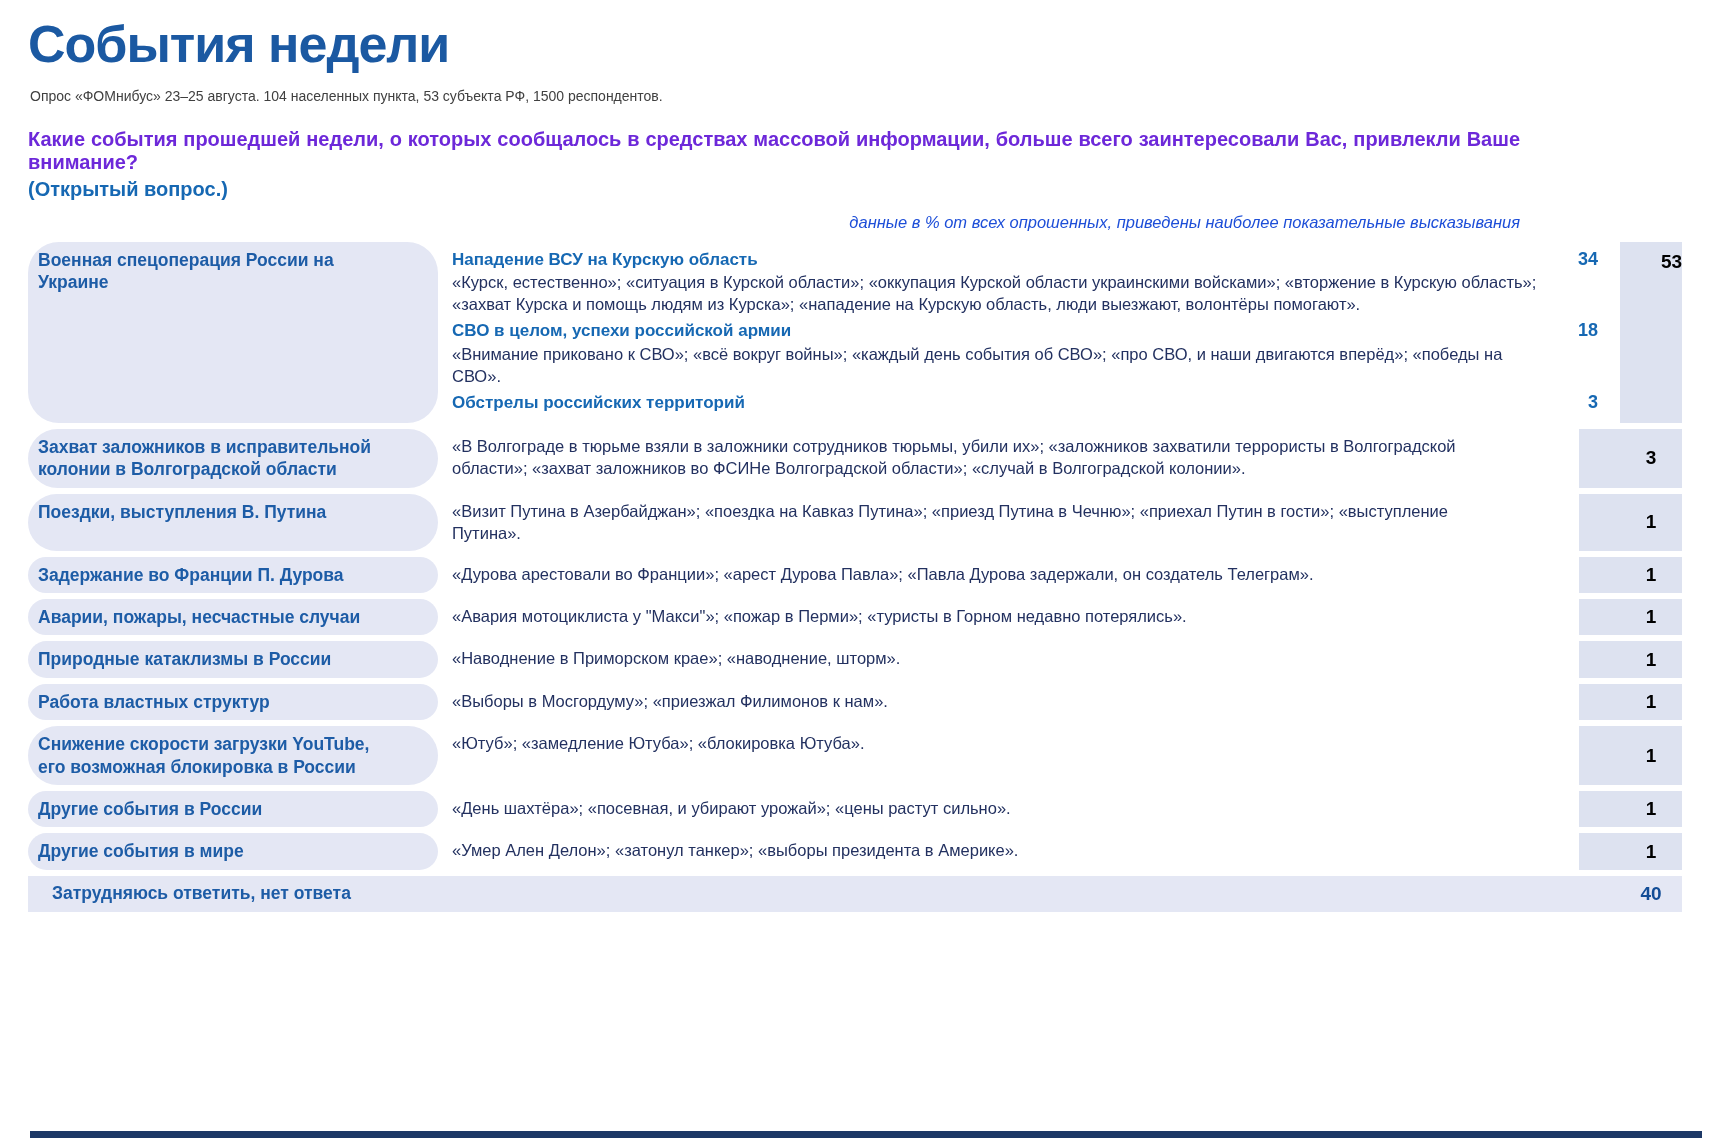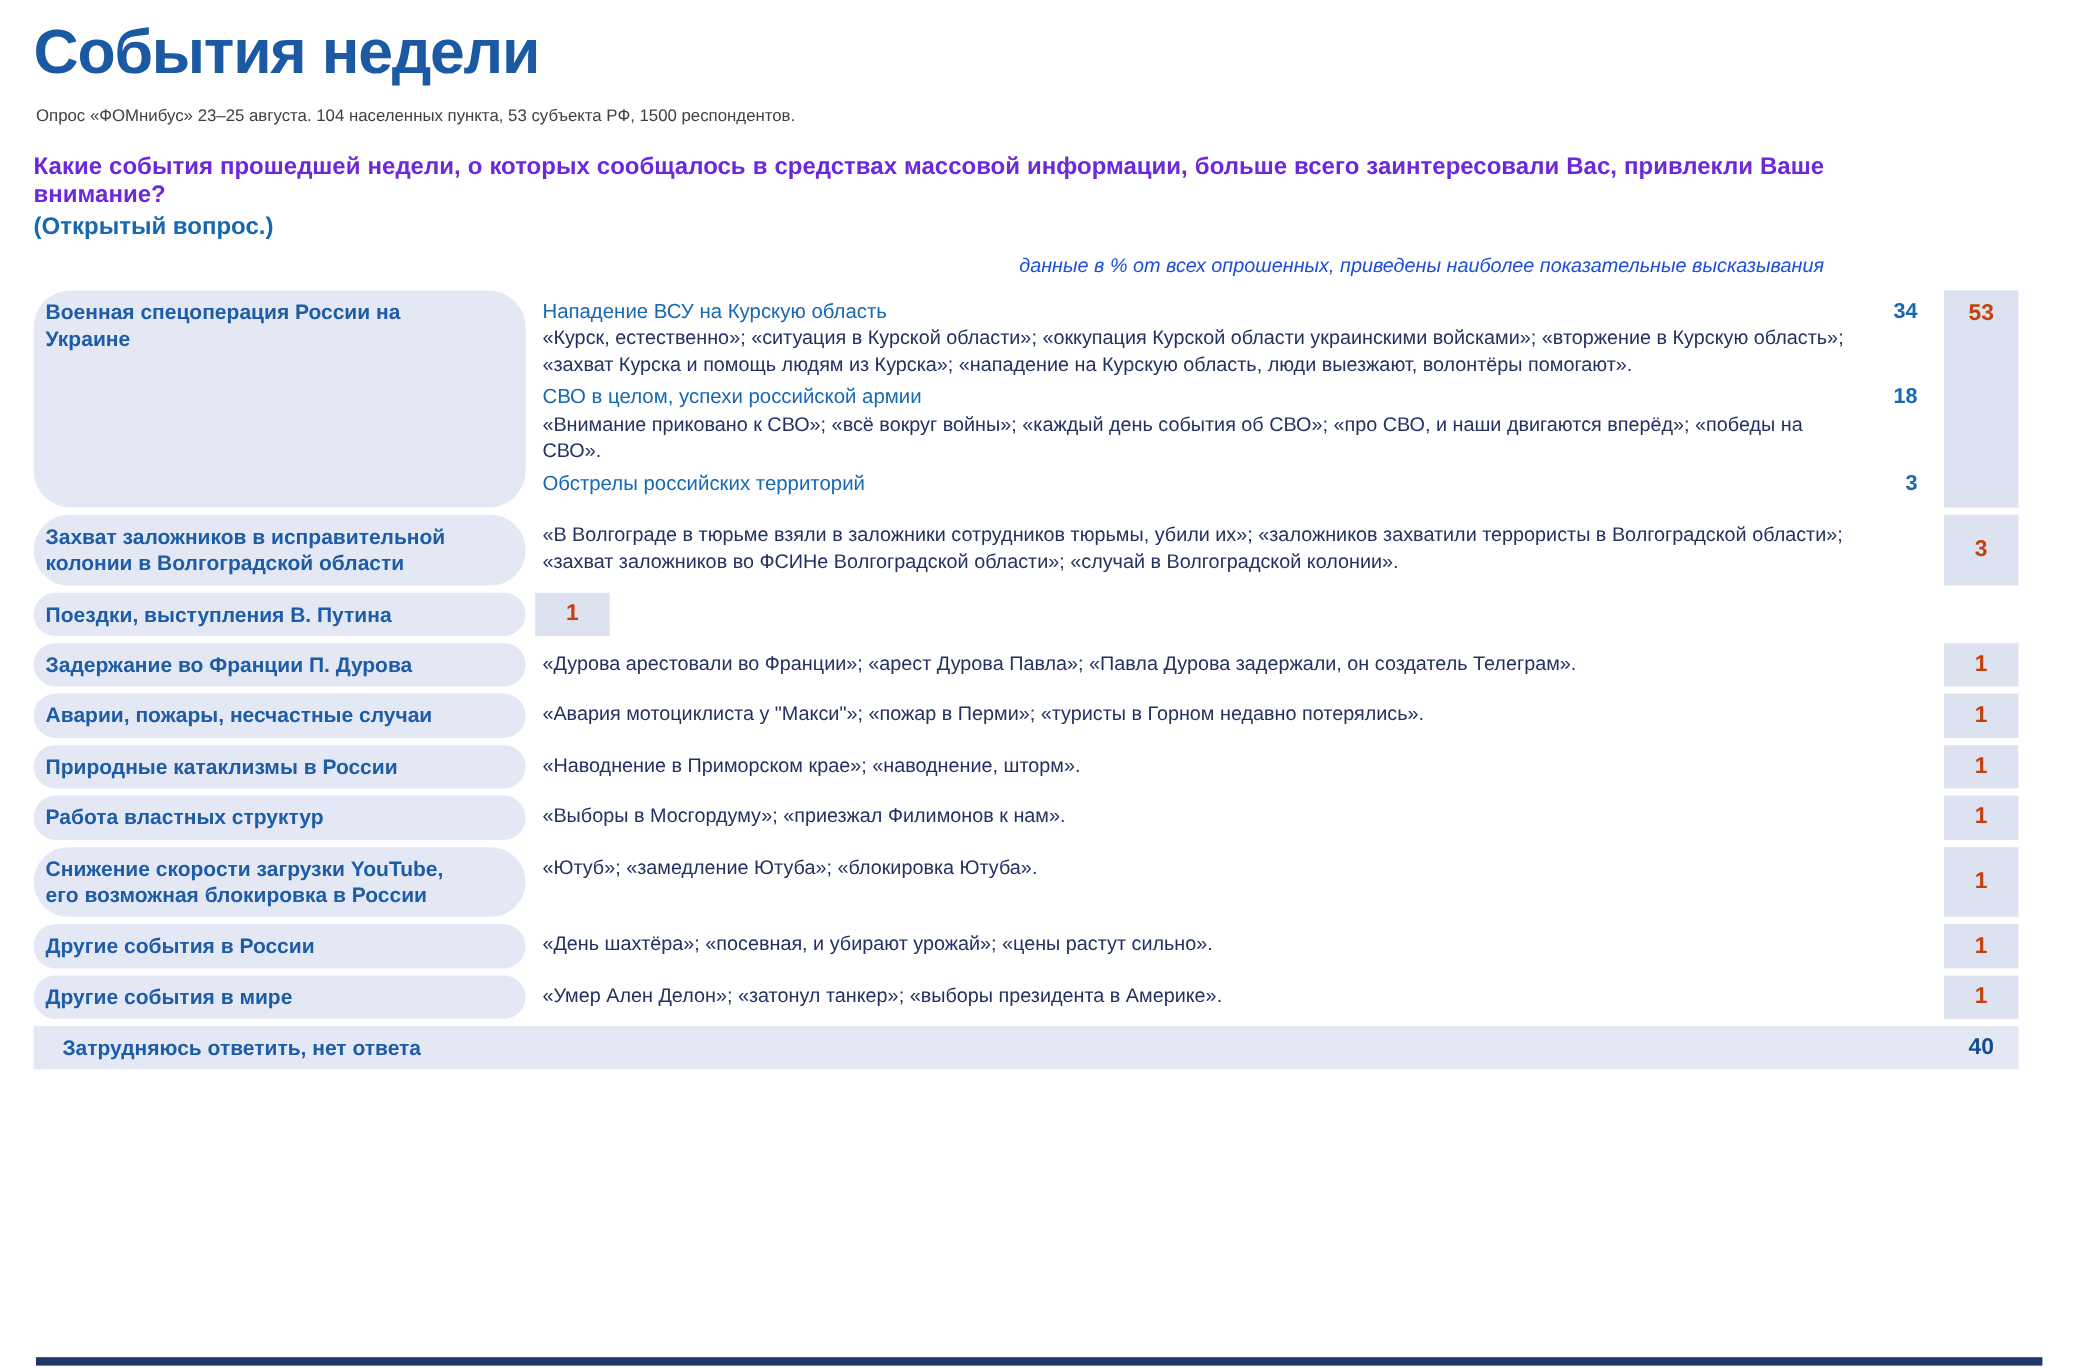--- a/index.html
+++ b/index.html
@@ -54,32 +54,32 @@
     background:#e4e7f4;
     padding:7px 30px 7px 10px;
     box-sizing:border-box;
     color:#1d5ca6;font-weight:bold;
     font-size:17.5px;line-height:1.28;
     white-space:pre-line;
     border-radius:31px;
   }
   .content{flex:1;padding:6px 0 6px 14px;box-sizing:border-box;}
   .subline{display:flex;justify-content:space-between;align-items:baseline;padding-right:14px;}
-  .subhead{color:#1668b3;font-weight:normal;font-size:17px;line-height:1.3;}
+  .subhead{color:#1668b3;font-weight:bold;font-size:17px;line-height:1.3;}
   .subval{color:#1668b3;font-weight:bold;font-size:18px;line-height:1.3;}
   .quotes{
     color:#233160;font-size:16.5px;line-height:1.33;
     padding-right:70px;margin-top:1px;
   }
   .item{margin-bottom:3px;}
   .total{
     width:62px;flex-shrink:0;margin-left:8px;
     background:#dde2f0;
     display:flex;align-items:center;justify-content:center;
-    color:#c2410c;font-weight:bold;font-size:19px;
+    color:#000000;font-weight:bold;font-size:19px;padding-left:41px;
   }
   .trow.tall .total{align-items:flex-start;padding-top:9px;box-sizing:border-box;}
   .trow.last{
     background:#e4e7f4;
     padding:7px 0;
     align-items:center;
   }
   .lastlabel{
     flex:1;padding-left:24px;
     color:#1d5ca6;font-weight:bold;font-size:17.5px;
@@ -150,20 +150,23 @@
       <div class="cat">Захват заложников в исправительной
 колонии в Волгоградской области</div>
       <div class="content">
         <div class="quotes">«В Волгограде в тюрьме взяли в заложники сотрудников тюрьмы, убили их»; «заложников захватили террористы в Волгоградской области»; «захват заложников во ФСИНе Волгоградской области»; «случай в Волгоградской колонии».</div>
       </div>
       <div class="total">3</div>
     </div>
 
     <div class="trow">
       <div class="cat">Поездки, выступления В. Путина</div>
+      <div class="content">
+        <div class="quotes">«Визит Путина в Азербайджан»; «поездка на Кавказ Путина»; «приезд Путина в Чечню»; «приехал Путин в гости»; «выступление Путина».</div>
+      </div>
       <div class="total">1</div>
     </div>
 
     <div class="trow">
       <div class="cat">Задержание во Франции П. Дурова</div>
       <div class="content">
         <div class="quotes">«Дурова арестовали во Франции»; «арест Дурова Павла»; «Павла Дурова задержали, он создатель Телеграм».</div>
       </div>
       <div class="total">1</div>
     </div>

